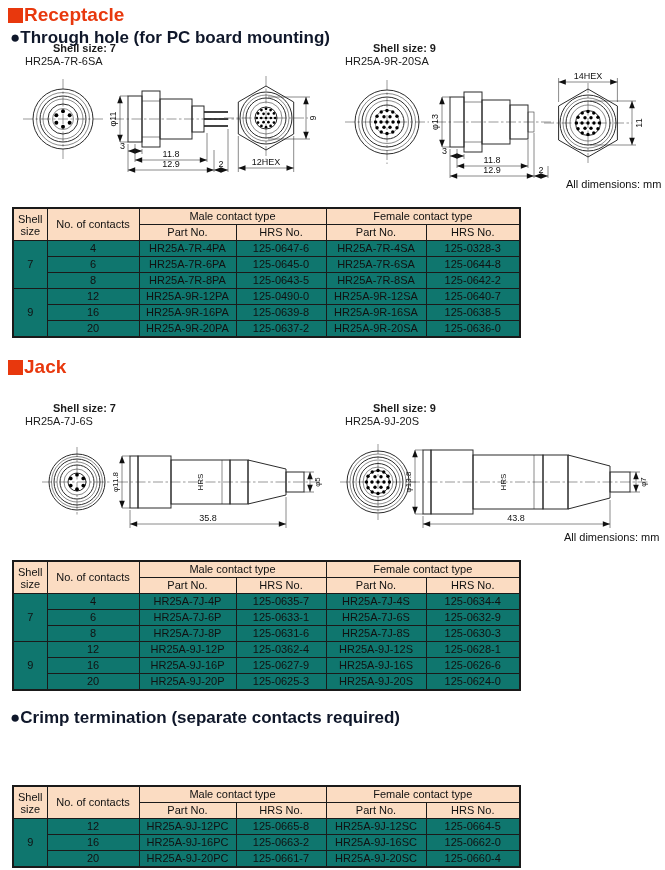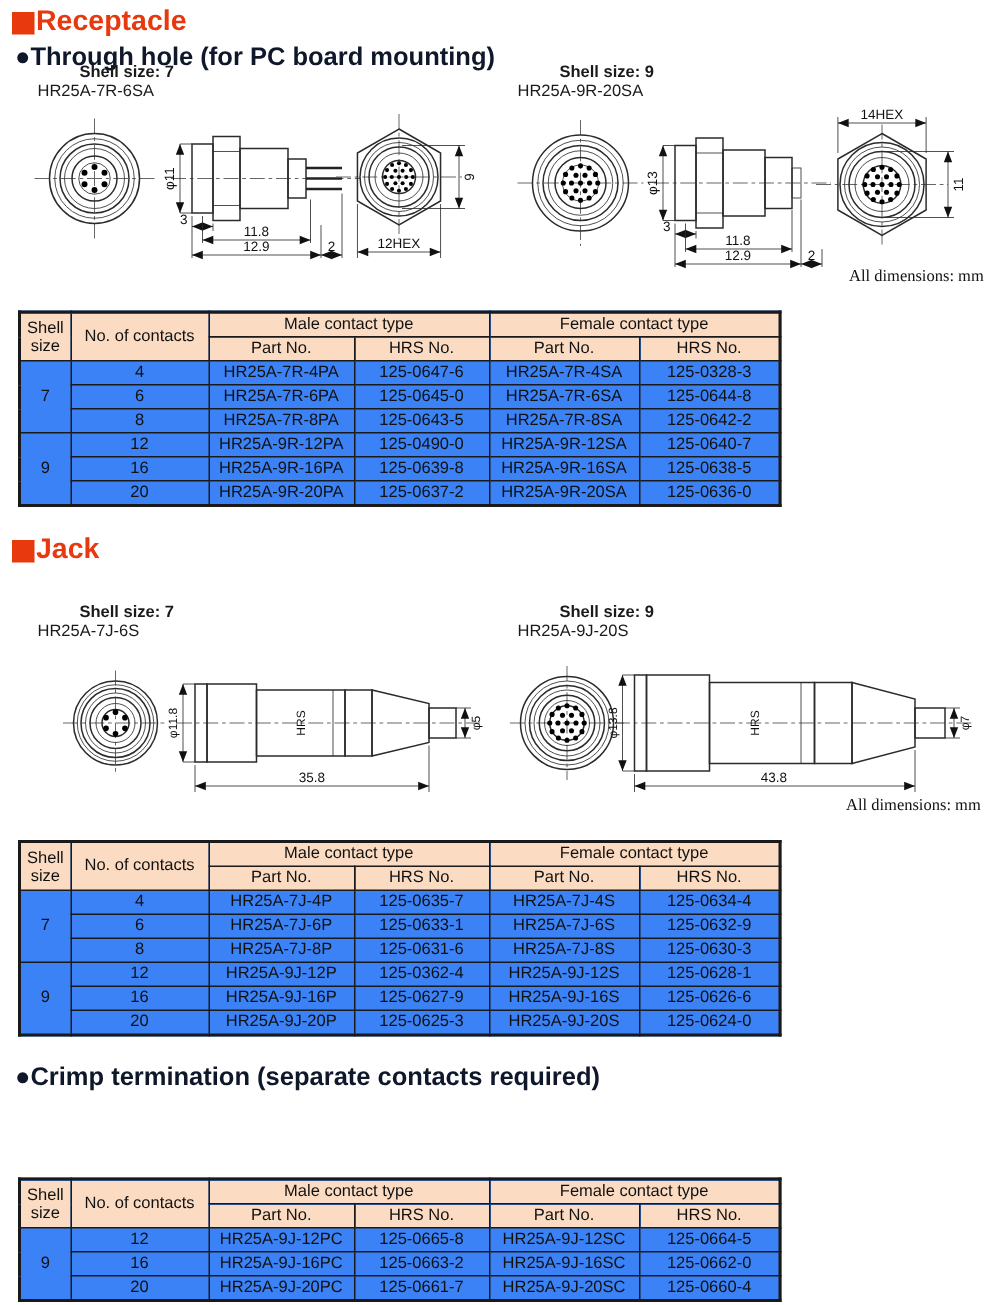--- a/index.html
+++ b/index.html
@@ -6,23 +6,23 @@
   html,body { margin:0; padding:0; background:#fff; }
   .page { position:relative; width:665px; height:869px; background:#fff; overflow:hidden;
           font-family:"Liberation Sans", sans-serif; color:var(--ink); }
   .abs { position:absolute; }
   .sec-title { display:flex; align-items:center; font-weight:bold; font-size:19px; color:var(--red); }
   .sec-title .sq { width:15px; height:15px; background:var(--red); margin-right:1px; flex:0 0 auto; }
   .sub-title { font-size:17px; font-weight:bold; color:#0f172a; }
   .variant { font-size:11px; line-height:12px; }
   .variant .vs { font-weight:bold; display:block;margin-left:28px; }
   .variant .vp { display:block; margin-top:1px; }
-  .note { font-size:11px; color:#111;font-family:Liberation Serif, serif; }
+  .note { font-size:11px; color:#111; }
   table.spec { border-collapse:collapse; table-layout:fixed; font-size:11px; color:#111;
-               border:2px solid #1a1a1a; background:#3b82f6; }
+               border:2px solid #1a1a1a; background:#0f766e; }
   .spec th, .spec td { border:1px solid #1a1a1a; text-align:center; vertical-align:middle;
                padding:0 1px; height:15px; line-height:13px; font-weight:normal;
                overflow:hidden; white-space:nowrap; }
   .spec thead th { background:var(--peach); }
   .spec th.wrap { white-space:normal; line-height:12px; }
   
   svg .ln   { stroke:#2b2b2b; stroke-width:1; fill:none; }
   svg .thin { stroke:#2b2b2b; stroke-width:0.55; fill:none; }
   svg .cl   { stroke:#555; stroke-width:0.6; fill:none; stroke-dasharray:10 2.5 2.5 2.5; }
   svg text.dim { font-size:9px; fill:#111; font-family:"Liberation Sans", sans-serif; }

